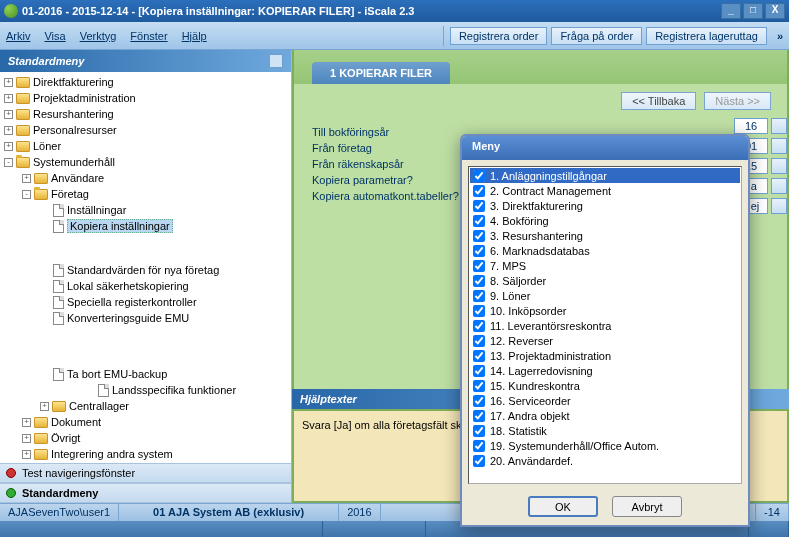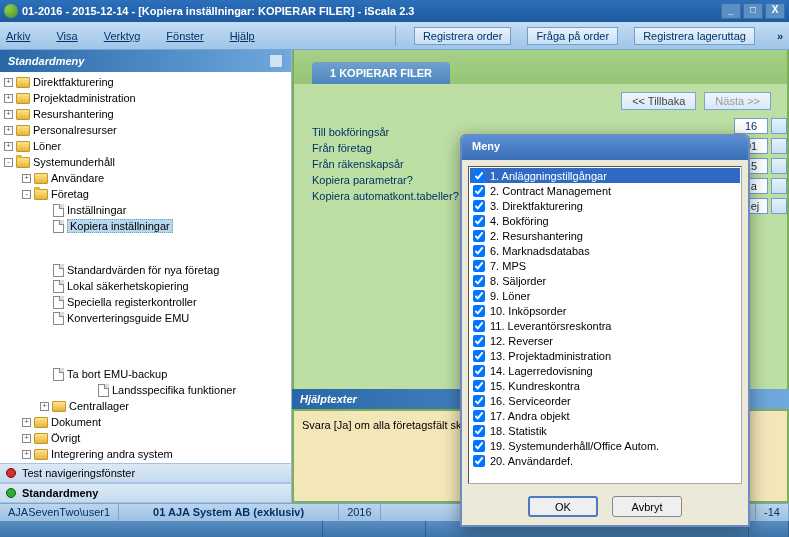--- a/index.html
+++ b/index.html
@@ -1,21 +1,21 @@
 <!DOCTYPE html>
 <html><head>
 <meta charset="utf-8">
 <style>
   * { box-sizing: border-box; font-family: Tahoma, Arial, sans-serif; font-size: 11px; }
   body { margin: 0; padding: 0; background: #d4e6f1; width: 789px; height: 537px; overflow: hidden; position: relative; }
   .titlebar { background: linear-gradient(to bottom, #2c6fbb, #1e5a9e); height: 22px; display: flex; align-items: center; padding: 0 4px; color: white; }
   .titlebar-icon { width: 14px; height: 14px; background: radial-gradient(circle at 30% 30%, #8fd14f, #4a8c2a); border-radius: 50%; margin-right: 4px; }
   .titlebar-text { flex: 1; font-weight: bold; }
   .winbtn { width: 20px; height: 16px; background: #5a8fc4; border: 1px solid #3a6fa4; margin-left: 2px; color: white; text-align: center; line-height: 12px; font-weight: bold; font-size:10px;}
-  .menubar { background: linear-gradient(to bottom, #c4ddf3, #9fc5e8); height: 28px; display: flex; align-items: center; padding: 0 6px; border-bottom: 1px solid #7aa5d2; gap: 12px; }
+  .menubar { background: linear-gradient(to bottom, #c4ddf3, #9fc5e8); height: 28px; display: flex; align-items: center; padding: 0 6px; border-bottom: 1px solid #7aa5d2; }
   .menubar span { margin-right: 14px; text-decoration: underline; color: #003366; cursor: pointer; }
   .menubar .toolbar-sep { margin-left:auto; border-left:1px solid #7aa5d2; height:20px; margin-right:6px;}
   .tbtn { background: linear-gradient(to bottom,#e8f2fb,#c8dff4); border:1px solid #6fa0d0; padding:2px 8px; margin-right:4px; color:#003366; }
   .chev { color:#036; font-weight:bold; margin-left:6px;}
   .maingrid { display:flex; height: calc(100% - 22px - 28px - 16px - 18px); }
   .leftpanel { width: 292px; background:#eaf3fb; border-right:1px solid #98b8d8; display:flex; flex-direction:column; }
   .panelheader { background: linear-gradient(90deg,#2867a8,#6fa9dd); color:white; font-weight:bold; font-style:italic; padding:4px 8px; display:flex; align-items:center; }
   .panelheader .sq { margin-left:auto; width:14px; height:14px; background:#cfe3f5; border:1px solid #6f9fcc; }
   .tree { flex:1; overflow:auto; background:white; padding:2px 0; }
   .tree-row { display:flex; align-items:center; height:16px; padding-left:4px; white-space:nowrap; }
@@ -284,21 +284,21 @@
       <div class="popup-item">
         <input type="checkbox" checked="" style="">
         <span>3. Direktfakturering</span>
       </div>
       <div class="popup-item">
         <input type="checkbox" checked="" style="">
         <span>4. Bokföring</span>
       </div>
       <div class="popup-item">
         <input type="checkbox" checked="" style="">
-        <span>2. Resurshantering</span>
+        <span>3. Resurshantering</span>
       </div>
       <div class="popup-item">
         <input type="checkbox" checked="" style="">
         <span>6. Marknadsdatabas</span>
       </div>
       <div class="popup-item">
         <input type="checkbox" checked="" style="">
         <span>7. MPS</span>
       </div>
       <div class="popup-item">

